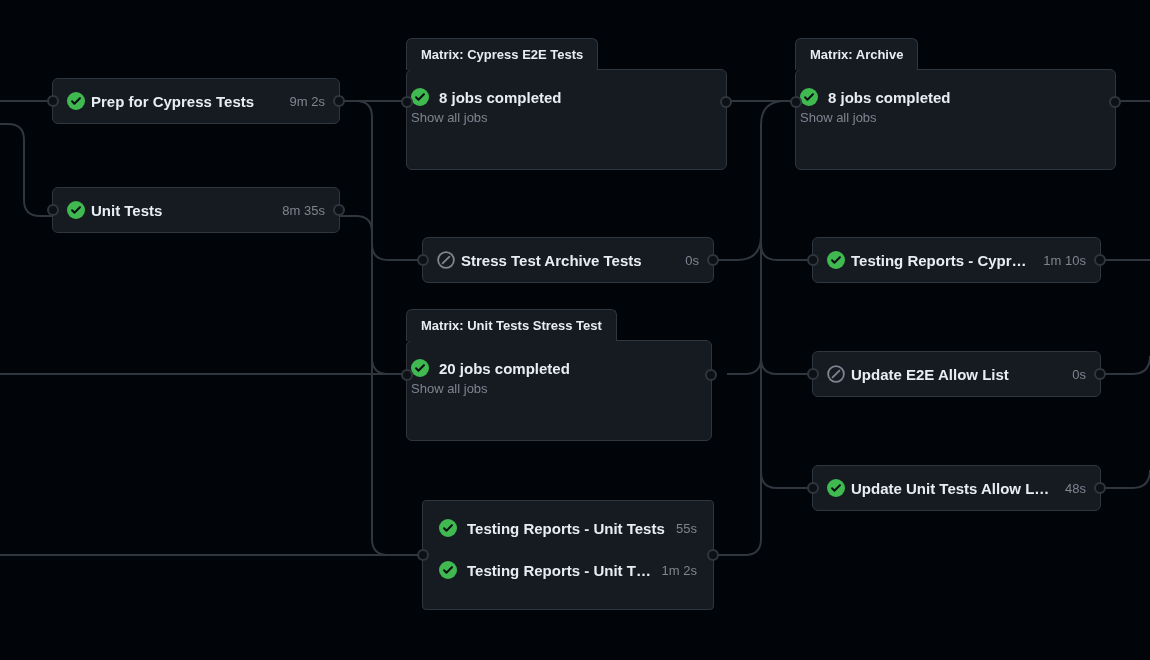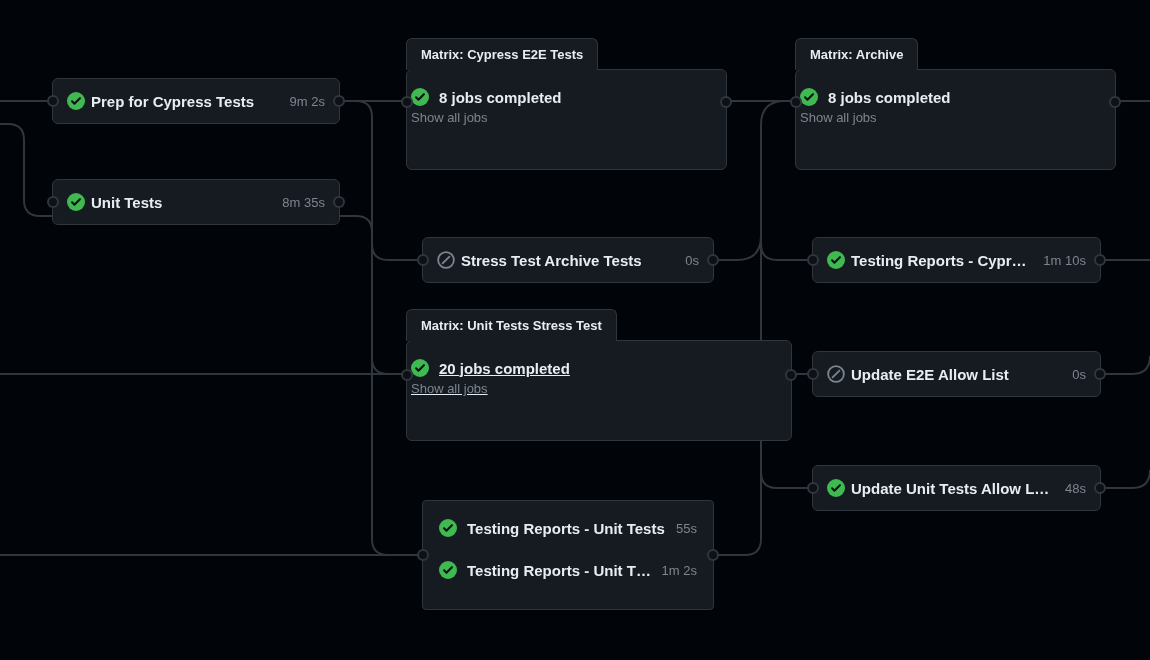--- a/index.html
+++ b/index.html
@@ -226,21 +226,21 @@
     <svg class="status-icon" viewBox="0 0 16 16">
           <circle cx="8" cy="8" r="8" fill="#3fb950"></circle>
           <path d="M4.5 8.3 l2.1 2.1 l4.9 -4.9" stroke="#0d1117" stroke-width="1.8" fill="none" stroke-linecap="round" stroke-linejoin="round"></path>
         </svg>
     <span class="title">Prep for Cypress Tests</span>
     <span class="duration">9m 2s</span>
   </div>
   <div class="port right"></div>
 </div>
 
-<div class="node simple" style="left:52px; top:179px; width:288px;">
+<div class="node simple" style="left:52px; top:187px; width:288px;">
   <div class="port left"></div>
   <div class="row">
     <svg class="status-icon" viewBox="0 0 16 16">
           <circle cx="8" cy="8" r="8" fill="#3fb950"></circle>
           <path d="M4.5 8.3 l2.1 2.1 l4.9 -4.9" stroke="#0d1117" stroke-width="1.8" fill="none" stroke-linecap="round" stroke-linejoin="round"></path>
         </svg>
     <span class="title">Unit Tests</span>
     <span class="duration">8m 35s</span>
   </div>
   <div class="port right"></div>
@@ -267,21 +267,21 @@
           <circle cx="8" cy="8" r="7" fill="none" stroke="#7d8590" stroke-width="1.6"></circle>
           <line x1="4.5" y1="11.5" x2="11.5" y2="4.5" stroke="#7d8590" stroke-width="1.6"></line>
         </svg>
     <span class="title">Stress Test Archive Tests</span>
     <span class="duration">0s</span>
   </div>
   <div class="port right"></div>
 </div>
 
 <div class="matrix-tab" style="left:406px; top:309px;">Matrix: Unit Tests Stress Test</div>
-<div class="matrix-body" style="left:406px; top:340px; width:386px; height:101px;text-decoration:underline;">
+<div class="matrix-body" style="left:406px; top:340px; width:306px; height:101px;">
   <div class="port left" style="top:34px;"></div>
   <div class="m-title">
     <svg class="status-icon" viewBox="0 0 16 16">
           <circle cx="8" cy="8" r="8" fill="#3fb950"></circle>
           <path d="M4.5 8.3 l2.1 2.1 l4.9 -4.9" stroke="#0d1117" stroke-width="1.8" fill="none" stroke-linecap="round" stroke-linejoin="round"></path>
         </svg>
     <span>20 jobs completed</span>
   </div>
   <div class="m-sub">Show all jobs</div>
   <div class="port right" style="top:34px;"></div>

